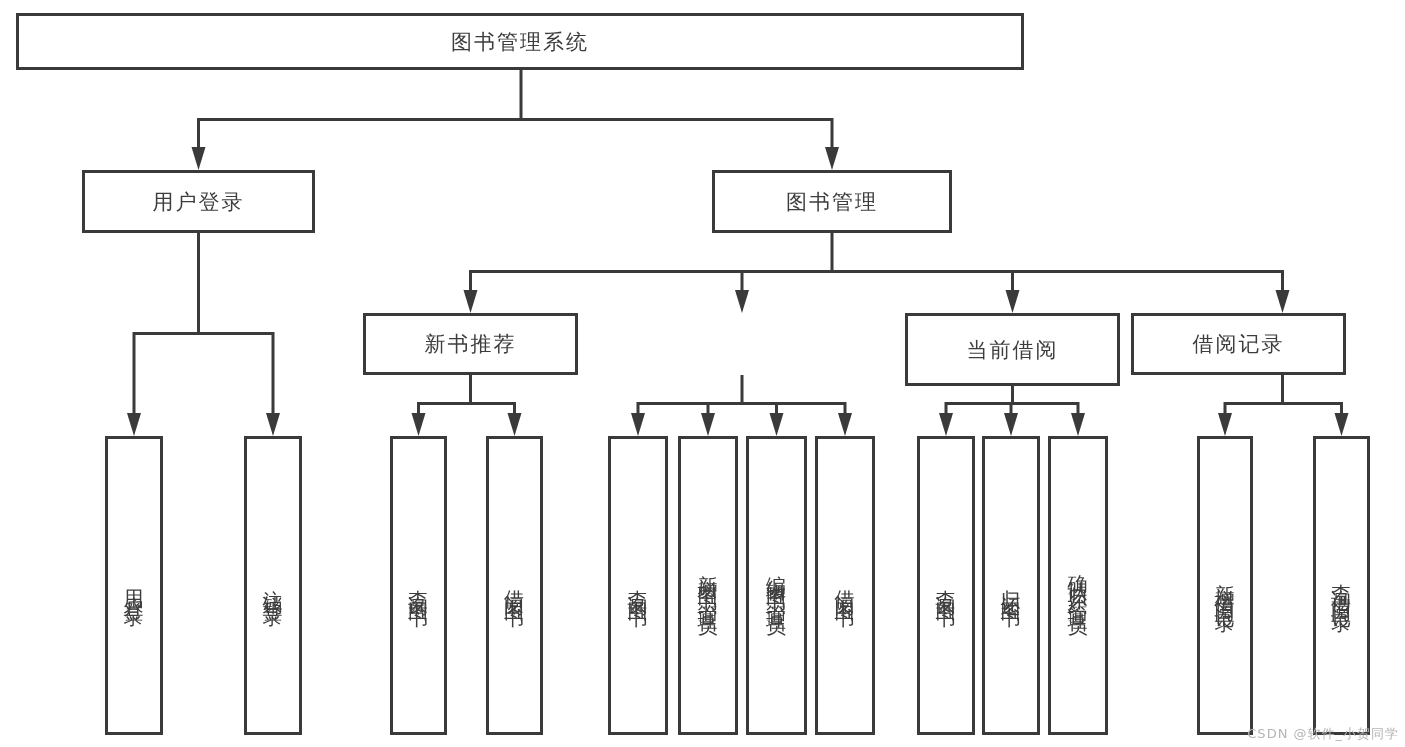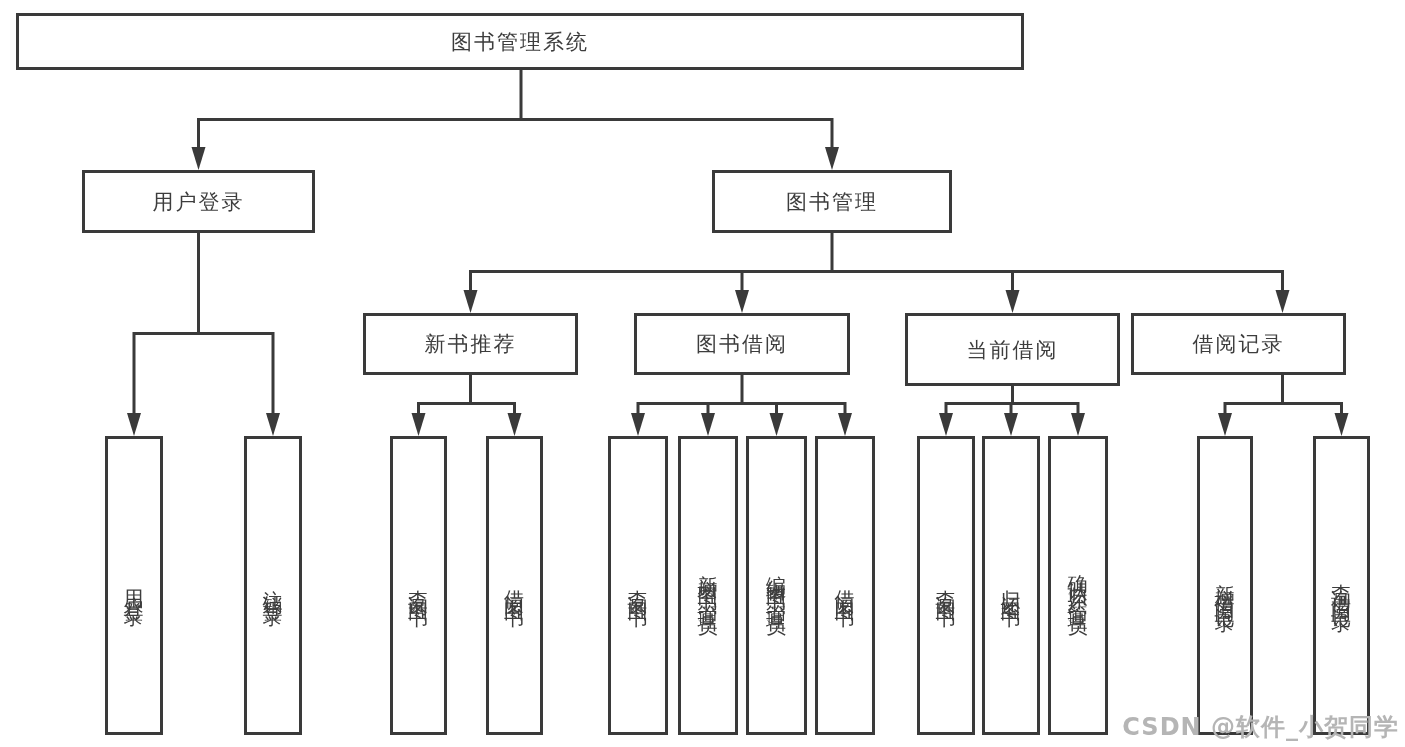--- a/index.html
+++ b/index.html
@@ -14,21 +14,21 @@
     display:flex;align-items:center;justify-content:center;
     font-size:21px;letter-spacing:2px;
   }
   .node .lbl{white-space:nowrap;}
   .leaf .lbl{
     writing-mode:vertical-rl;text-orientation:mixed;
     white-space:normal;letter-spacing:6px;font-size:20px;line-height:1.1;
   }
   .watermark{
     position:absolute;right:6px;bottom:4px;z-index:2;
-    color:#b5b5b5;font-size:24px;letter-spacing:1px;white-space:nowrap;font-weight:bold;
+    color:#b5b5b5;font-size:13px;letter-spacing:1px;white-space:nowrap;
   }
 </style>
 </head>
 <body>
 
 <div class="stage">
 
   <svg class="wires" width="1405" height="747" viewBox="0 0 1405 747">
     <path stroke="#3a3a3a" stroke-width="3" fill="none" d="M521 70 V119.5
              M197 119.5 H833.5
@@ -93,23 +93,20 @@
   <div class="node" style="left:82px;top:170px;width:233px;height:63px">
     <span class="lbl">用户登录</span>
   </div>
   <div class="node" style="left:712px;top:170px;width:240px;height:63px">
     <span class="lbl">图书管理</span>
   </div>
 
   <div class="node" style="left:363px;top:313px;width:215px;height:62px">
     <span class="lbl">新书推荐</span>
   </div>
-  <div class="node" style="left:634px;top:313px;width:216px;height:62px">
-    <span class="lbl">图书借阅</span>
-  </div>
   <div class="node" style="left:905px;top:313px;width:215px;height:73px">
     <span class="lbl">当前借阅</span>
   </div>
   <div class="node" style="left:1131px;top:313px;width:215px;height:62px">
     <span class="lbl">借阅记录</span>
   </div>
 
   <div class="node leaf" style="left:105px;top:436px;width:58px;height:299px">
     <span class="lbl">用户登录</span>
   </div>

